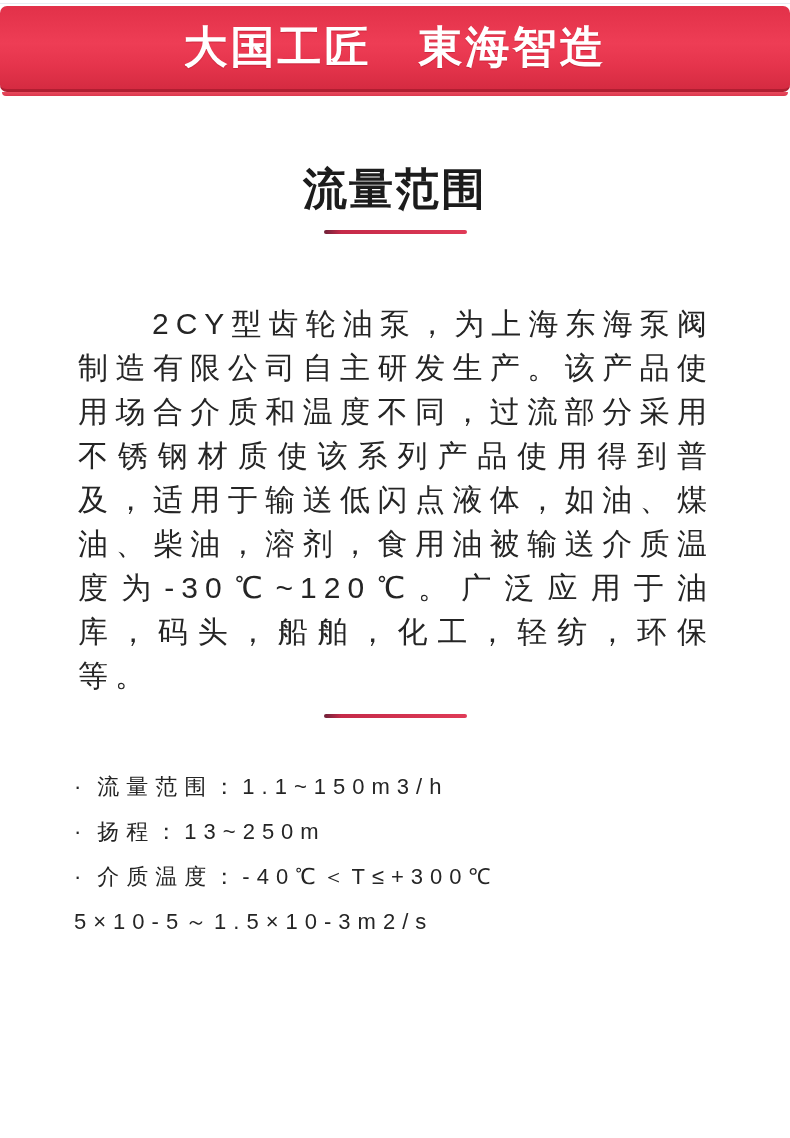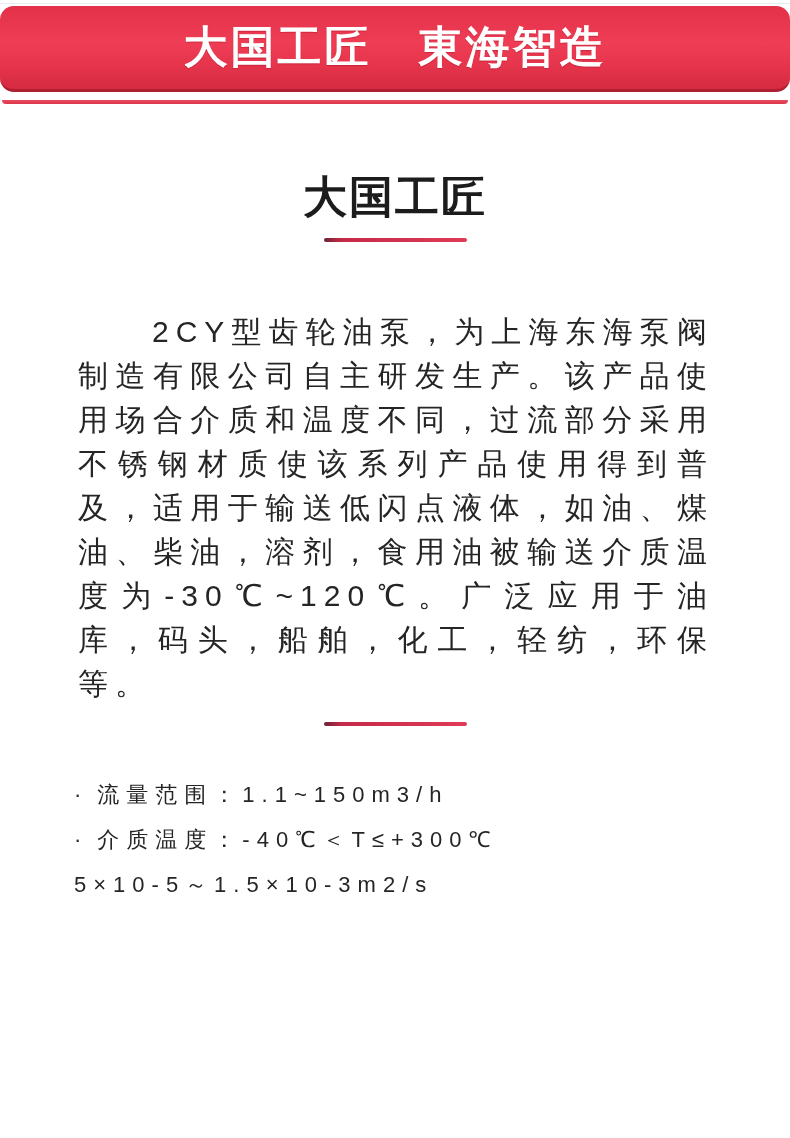--- a/index.html
+++ b/index.html
@@ -17,24 +17,24 @@
   }
   .top-line {
     position: absolute;
     top: 3px; left: 0;
     width: 100%; height: 1px;
     background: #e8ecf2;
   }
   
   .banner {
     position: relative;
-    margin: 6px 0 8px 0;
+    margin: 6px 0 0 0;
     height: 83px;
     background: linear-gradient(180deg, #e23149 0%, #ee3d55 45%, #e5344c 72%, #d52b41 100%);
-    border-radius: 14px;
+    border-radius: 7px;
     border-bottom: 3px solid #b01e31;
     display: flex;
     align-items: center;
     justify-content: center;
   }
   .banner-strip {
     height: 4px;
     margin: 0 2px;
     background: linear-gradient(180deg, #e94a5e, #db374d);
     border-radius: 0 0 5px 5px;
@@ -102,31 +102,34 @@
 <div class="page">
 
   <div class="top-line"></div>
 
   <div class="banner">
     <span class="banner-text">大国工匠　東海智造</span>
   </div>
   <div class="banner-strip"></div>
 
   <section>
-    <h2 class="sec-title first">大国工匠</h2>
+    <h2 class="sec-title first">流量范围</h2>
     <div class="title-underline"></div>
     <p class="body-text">2CY型齿轮油泵，为上海东海泵阀制造有限公司自主研发生产。该产品使用场合介质和温度不同，过流部分采用不锈钢材质使该系列产品使用得到普及，适用于输送低闪点液体，如油、煤油、柴油，溶剂，食用油被输送介质温度为-30℃~120℃。广泛应用于油库，码头，船舶，化工，轻纺，环保等。</p>
   </section>
 
   <section>
     <div class="title-underline"></div>
 
     <div class="cond-list">
       <div class="cond-row">
         <span class="dot">·</span><span class="cond-text">流量范围：1.1~150m3/h</span>
+      </div>
+      <div class="cond-row">
+        <span class="dot">·</span><span class="cond-text">扬程：13~250m</span>
       </div>
       <div class="cond-row">
         <span class="dot">·</span><span class="cond-text">介质温度：-40℃＜T≤+300℃</span>
       </div>
       <div class="cond-row">
         <span class="dot"></span><span class="cond-text">5×10-5～1.5×10-3m2/s</span>
       </div>
     </div>
   </section>
 

